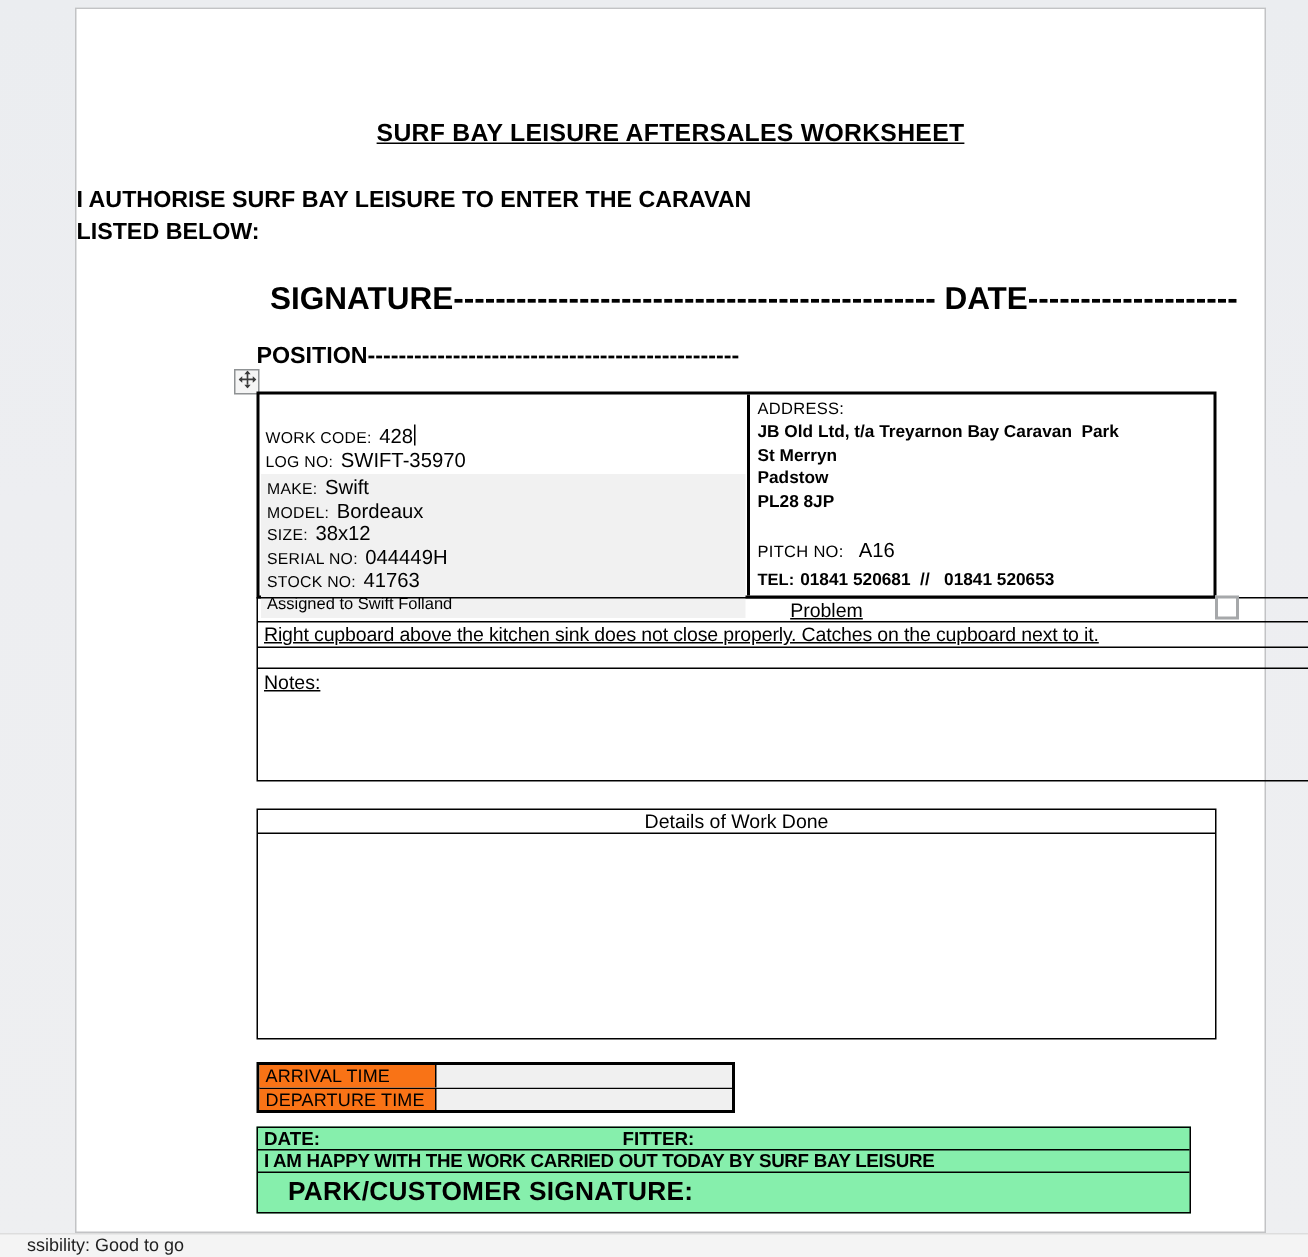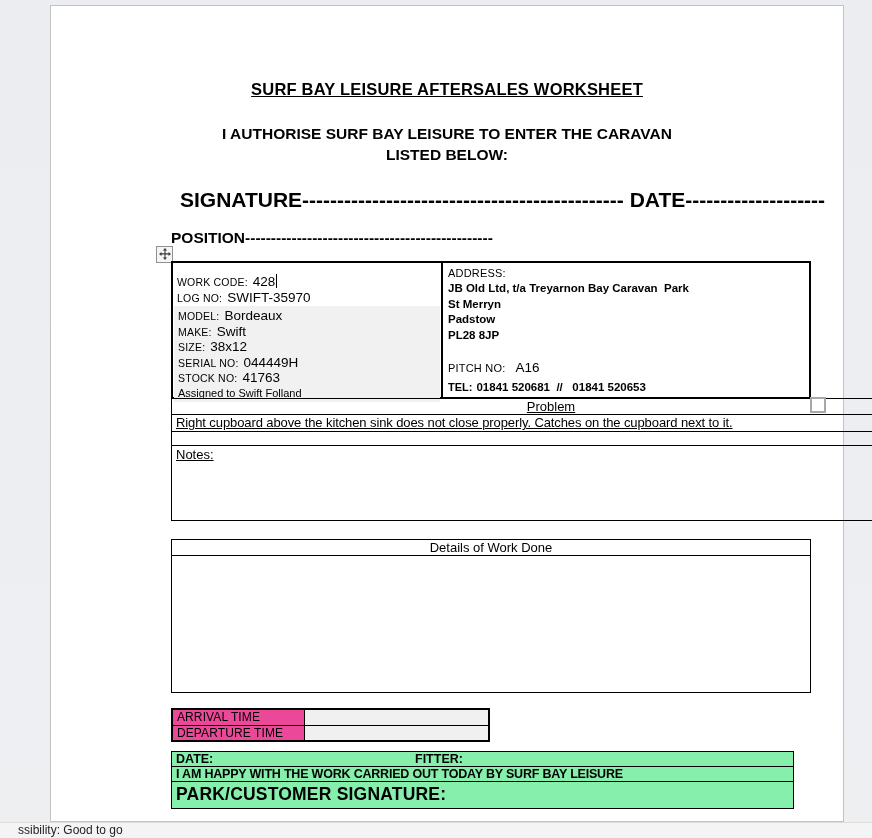--- a/index.html
+++ b/index.html
@@ -12,36 +12,36 @@
   .page {
     position:absolute; left:50px; top:5px; width:794px; height:817px;
     background:#fff; border:1px solid #c2c3c5;
   }
   .abs { position:absolute; }
 
   
   .doc-title { top:74px; left:0; width:100%; text-align:center;
     font-size:16.5px; font-weight:bold; letter-spacing:.2px; }
   .doc-title span { text-decoration:underline; }
-  .authorise { top:117px; left:0; width:100%; text-align:center;
+  .authorise { top:117px; left:0; width:100%; text-align:left;
     font-size:15.5px; font-weight:bold; line-height:21px; }
   .sig-line { left:129px; top:182px; font-size:21px; font-weight:bold; white-space:pre; }
   .pos-line { left:120px; top:223px; font-size:15.5px; font-weight:bold; white-space:pre; }
 
   
   .move-handle { left:105px; top:240px; width:17px; height:17px;
     background:#f5f5f5; border:1px solid #8f9294; display:flex;
     align-items:center; justify-content:center; cursor:move; }
   .resize-square { left:759px; top:391px; width:16px; height:16px;
     background:#fff; border:2px solid #a6a8aa; }
 
   
   .info-table { left:120px; top:255px; width:640px; height:138px;
     border:2px solid #000; display:flex; }
-  .info-left { width:270px; border-right:2px solid #000; padding:10px 0 0 0; }
+  .info-left { width:327px; border-right:2px solid #000; padding:20px 0 0 0; }
   .info-right { flex:1; position:relative; padding:3px 5px; }
   .inf-row { padding:0 4px; line-height:16px; height:16px; white-space:pre; }
   .inf-row .lbl { font-size:10.5px; letter-spacing:.2px; }
   .inf-row .val { font-size:13.5px; margin-left:5px; }
   .shaded-block { background:#f1f1f1; margin:1px 1px 0 1px; padding-top:1px; }
   .shaded-block .inf-row { height:15.5px; line-height:15.5px; }
   .assigned-row { font-size:11px; padding:1px 4px 2px 4px; line-height:14px; }
   .cursor { display:inline-block; width:1px; height:14px; background:#000;
     vertical-align:-2px; margin-left:1px; }
 
@@ -66,36 +66,36 @@
   
   .details-table { left:120px; top:533px; width:640px; border:1.5px solid #000; }
   .d-heading { text-align:center; font-size:13px; height:16px; line-height:15px;
     border-bottom:1.5px solid #000; }
   .d-body { height:136px; }
 
   
   .times-table { left:120px; top:702px; width:319px; border:2px solid #000; }
   .t-row { display:flex; height:15px; }
   .t-row + .t-row { border-top:1.5px solid #000; }
-  .t-label { width:131px; font-size:12px; line-height:14px; padding-left:4px;
-    letter-spacing:.1px; background:#ec4899; }
+  .t-label { width:117px; font-size:12px; line-height:14px; padding-left:4px;
+    letter-spacing:.1px; background:#f97316; }
   .t-value { flex:1; border-left:1.5px solid #000; background:#f0f0f0; }
 
   
   .footer-table { left:120px; top:745px; width:623px; border:1.5px solid #000;
     background:#86efac; }
   .f-row1 { position:relative; height:15px; border-bottom:1.5px solid #000;
     font-size:12.5px; font-weight:bold; line-height:14px; }
   .f-date { position:absolute; left:4px; }
   .f-fitter { position:absolute; left:243px; }
   .f-row2 { height:15px; border-bottom:1.5px solid #000; font-size:12.5px;
     font-weight:bold; line-height:14px; padding-left:4px; letter-spacing:-.2px;
     white-space:nowrap; }
   .f-row3 { height:26px; font-size:17.5px; font-weight:bold; line-height:25px;
-    padding-left:4px; letter-spacing:.2px; }
+    padding-left:20px; letter-spacing:.2px; }
 
   
   .status-bar { position:absolute; left:0; top:822px; width:872px; height:16px;
     background:#f4f4f4; border-top:1px solid #dddddd; font-size:12px;
     color:#1f1f1f; line-height:15px; padding-left:18px; }
 </style>
 </head>
 <body>
 
 <div class="page">
@@ -118,22 +118,22 @@
         <path fill="#3c3c3c" d="M6 0 L8.1 2.5 L3.9 2.5 Z M6 12 L8.1 9.5 L3.9 9.5 Z M0 6 L2.5 3.9 L2.5 8.1 Z M12 6 L9.5 3.9 L9.5 8.1 Z M5.45 2.4 h1.1 v2.95 h2.95 v1.1 h-2.95 v2.95 h-1.1 v-2.95 h-2.95 v-1.1 h2.95 Z"></path>
       </svg>
     </span>
   </div>
 
   <div class="abs info-table">
     <div class="info-left">
       <div class="inf-row"><span class="lbl">WORK CODE:</span><span class="val">428</span><span class="cursor"></span></div>
       <div class="inf-row"><span class="lbl">LOG NO:</span><span class="val">SWIFT-35970</span></div>
       <div class="shaded-block">
+        <div class="inf-row"><span class="lbl">MAKE:</span><span class="val">Swift</span></div>
         <div class="inf-row"><span class="lbl">MODEL:</span><span class="val">Bordeaux</span></div>
-        <div class="inf-row"><span class="lbl">MAKE:</span><span class="val">Swift</span></div>
         <div class="inf-row"><span class="lbl">SIZE:</span><span class="val">38x12</span></div>
         <div class="inf-row"><span class="lbl">SERIAL NO:</span><span class="val">044449H</span></div>
         <div class="inf-row"><span class="lbl">STOCK NO:</span><span class="val">41763</span></div>
         <div class="assigned-row">Assigned to Swift Folland</div>
       </div>
     </div>
     <div class="info-right">
       <div class="addr-label">ADDRESS:</div>
       <div class="addr-line">JB Old Ltd, t/a Treyarnon Bay Caravan  Park</div>
       <div class="addr-line">St Merryn</div>

